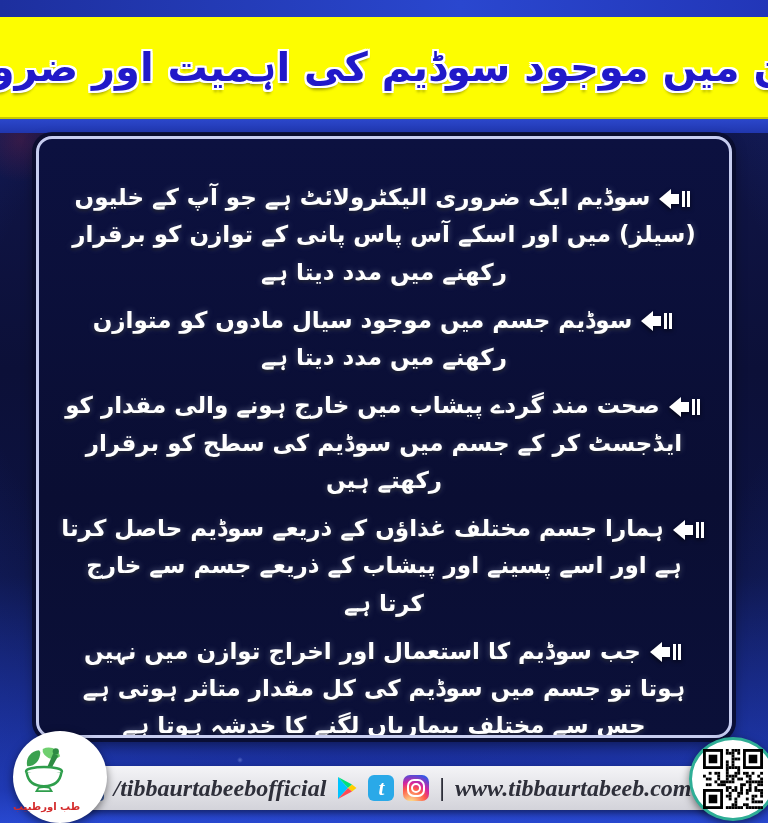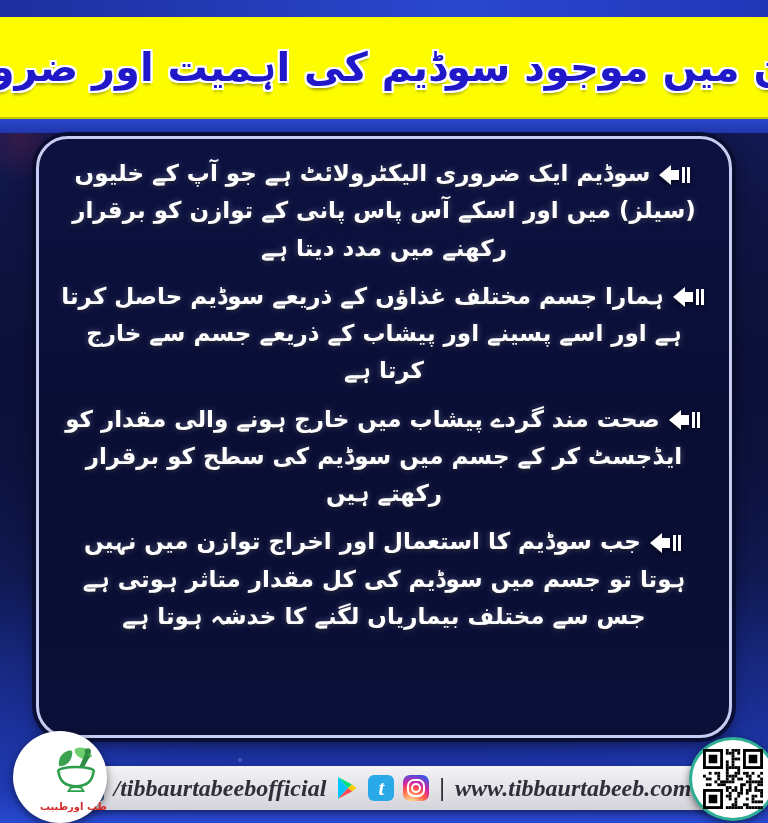--- a/index.html
+++ b/index.html
@@ -39,24 +39,24 @@
       -2px -2px 0 #fff, 2px 2px 0 #fff, -2px 2px 0 #fff, 2px -2px 0 #fff,
       0 4px 3px rgba(60,60,0,.45);
     white-space:nowrap;
   }
   .gap-strip{
     position:absolute; left:0; top:117px; width:768px; height:16px; z-index:1;
     background:linear-gradient(180deg,#2d4ad0,#2036ae);
   }
   .content-box{
     position:absolute; left:36px; top:136px; width:696px; height:602px; z-index:2;
-    border:3px solid #c7cdf0; border-radius:32px;
+    border:3px solid #c7cdf0; border-radius:16px;
     background:linear-gradient(180deg,#0c1140 0%, #0a0e33 60%, #0b1039 100%);
     box-shadow:0 0 0 4px rgba(8,12,45,.85), 0 6px 14px rgba(0,0,0,.5);
-    padding:16px 22px 12px 22px; overflow:hidden;
+    padding:40px 22px 12px 22px; overflow:hidden;
   }
   .bullet-list{ direction:rtl; }
   .bullet{
     color:#ffffff; font-size:23px; font-weight:bold; line-height:1.62;
     text-align:center; margin-bottom:11px;
     text-shadow:0 0 6px rgba(220,230,255,.35), 0 2px 3px rgba(0,0,0,.6);
   }
   .bullet-icon{ display:inline-block; vertical-align:middle; margin-inline-end:9px; }
   .bullet-icon svg{ display:block; filter:drop-shadow(0 2px 2px rgba(0,0,0,.6)); }
   
@@ -81,21 +81,21 @@
   .insta-icon{
     width:26px; height:26px; border-radius:7px; position:relative;
     background:radial-gradient(circle at 30% 110%, #fdf497 0%, #fd5949 45%, #d6249f 62%, #285AEB 92%);
   }
   .insta-icon::before{ content:""; position:absolute; inset:4px; border:2px solid #fff; border-radius:7px; }
   .insta-icon::after{ content:""; position:absolute; left:8px; top:8px; width:6px; height:6px; border:2px solid #fff; border-radius:50%; }
   .bar-sep{ font-weight:bold; font-style:normal; font-size:26px; margin:0 1px; }
   .logo-circle{
     position:absolute; left:13px; top:731px; width:94px; height:92px; z-index:4;
     background:#fff; border-radius:50%; box-shadow:0 3px 8px rgba(0,0,0,.5);
-    display:flex; flex-direction:column; align-items:flex-end; justify-content:center; gap:1px;
+    display:flex; flex-direction:column; align-items:flex-start; justify-content:center; gap:1px;
   }
   .logo-caption{
     direction:rtl; color:#d42a2a; font-size:10px; font-weight:bold; line-height:1;
     font-family:"DejaVu Sans", sans-serif;
   }
   .qr-circle{
     position:absolute; right:-9px; top:737px; width:88px; height:84px; z-index:4;
     background:#fff; border:3px solid #2fae96; border-radius:50%;
     display:flex; align-items:center; justify-content:center;
     box-shadow:0 3px 8px rgba(0,0,0,.5);
@@ -119,38 +119,46 @@
 
         <div class="bullet">
           <span class="bullet-icon"><svg width="34" height="22" viewBox="0 0 34 22" xmlns="http://www.w3.org/2000/svg">
               <polygon points="0,11 12,1 12,21" fill="#ffffff"></polygon>
               <rect x="11" y="6" width="9" height="10" fill="#ffffff"></rect>
               <rect x="23" y="3" width="3" height="16" fill="#ffffff"></rect>
               <rect x="28" y="3" width="3" height="16" fill="#ffffff"></rect>
             </svg></span><span class="bullet-text">سوڈیم ایک ضروری الیکٹرولائٹ ہے جو آپ کے خلیوں (سیلز) میں اور اسکے آس پاس پانی کے توازن کو برقرار رکھنے میں مدد دیتا ہے</span>
         </div>
 
-
+        <div class="bullet">
+          <span class="bullet-icon"><svg width="34" height="22" viewBox="0 0 34 22" xmlns="http://www.w3.org/2000/svg">
+              <polygon points="0,11 12,1 12,21" fill="#ffffff"></polygon>
+              <rect x="11" y="6" width="9" height="10" fill="#ffffff"></rect>
+              <rect x="23" y="3" width="3" height="16" fill="#ffffff"></rect>
+              <rect x="28" y="3" width="3" height="16" fill="#ffffff"></rect>
+            </svg></span><span class="bullet-text">سوڈیم جسم میں موجود سیال مادوں کو متوازن رکھنے میں مدد دیتا ہے</span>
+        </div>
+
+
+        <div class="bullet">
+          <span class="bullet-icon"><svg width="34" height="22" viewBox="0 0 34 22" xmlns="http://www.w3.org/2000/svg">
+              <polygon points="0,11 12,1 12,21" fill="#ffffff"></polygon>
+              <rect x="11" y="6" width="9" height="10" fill="#ffffff"></rect>
+              <rect x="23" y="3" width="3" height="16" fill="#ffffff"></rect>
+              <rect x="28" y="3" width="3" height="16" fill="#ffffff"></rect>
+            </svg></span><span class="bullet-text">صحت مند گردے پیشاب میں خارج ہونے والی مقدار کو ایڈجسٹ کر کے جسم میں سوڈیم کی سطح کو برقرار رکھتے ہیں</span>
+        </div>
 
         <div class="bullet">
           <span class="bullet-icon"><svg width="34" height="22" viewBox="0 0 34 22" xmlns="http://www.w3.org/2000/svg">
               <polygon points="0,11 12,1 12,21" fill="#ffffff"></polygon>
               <rect x="11" y="6" width="9" height="10" fill="#ffffff"></rect>
               <rect x="23" y="3" width="3" height="16" fill="#ffffff"></rect>
               <rect x="28" y="3" width="3" height="16" fill="#ffffff"></rect>
             </svg></span><span class="bullet-text">ہمارا جسم مختلف غذاؤں کے ذریعے سوڈیم حاصل کرتا ہے اور اسے پسینے اور پیشاب کے ذریعے جسم سے خارج کرتا ہے</span>
-        </div>
-
-        <div class="bullet">
-          <span class="bullet-icon"><svg width="34" height="22" viewBox="0 0 34 22" xmlns="http://www.w3.org/2000/svg">
-              <polygon points="0,11 12,1 12,21" fill="#ffffff"></polygon>
-              <rect x="11" y="6" width="9" height="10" fill="#ffffff"></rect>
-              <rect x="23" y="3" width="3" height="16" fill="#ffffff"></rect>
-              <rect x="28" y="3" width="3" height="16" fill="#ffffff"></rect>
-            </svg></span><span class="bullet-text">صحت مند گردے پیشاب میں خارج ہونے والی مقدار کو ایڈجسٹ کر کے جسم میں سوڈیم کی سطح کو برقرار رکھتے ہیں</span>
         </div>
 
         <div class="bullet">
           <span class="bullet-icon"><svg width="34" height="22" viewBox="0 0 34 22" xmlns="http://www.w3.org/2000/svg">
               <polygon points="0,11 12,1 12,21" fill="#ffffff"></polygon>
               <rect x="11" y="6" width="9" height="10" fill="#ffffff"></rect>
               <rect x="23" y="3" width="3" height="16" fill="#ffffff"></rect>
               <rect x="28" y="3" width="3" height="16" fill="#ffffff"></rect>
             </svg></span><span class="bullet-text">جب سوڈیم کا استعمال اور اخراج توازن میں نہیں ہوتا تو جسم میں سوڈیم کی کل مقدار متاثر ہوتی ہے جس سے مختلف بیماریاں لگنے کا خدشہ ہوتا ہے</span>
         </div>

